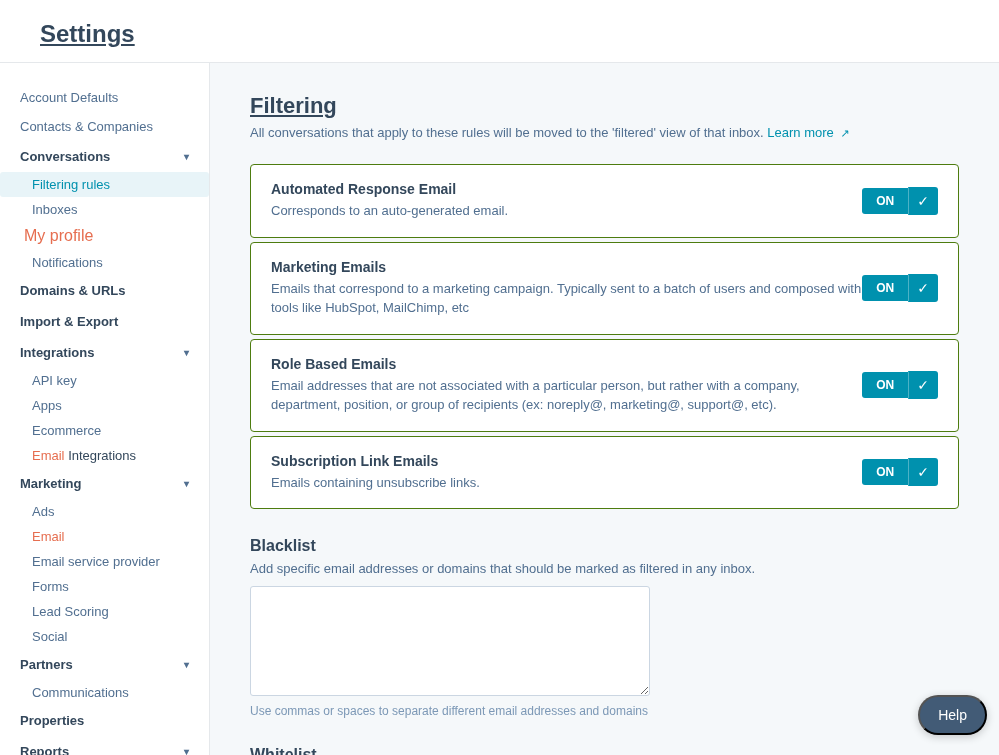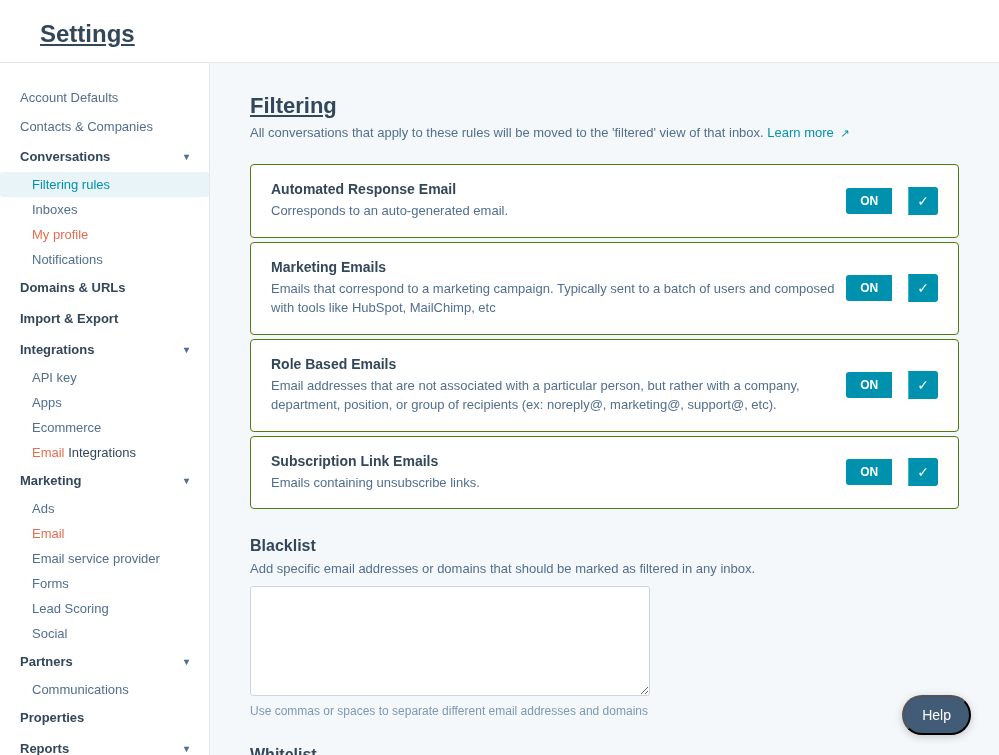--- a/index.html
+++ b/index.html
@@ -27,53 +27,53 @@
     .page-title { font-size: 22px; font-weight: 600; color: #33475b; margin-bottom: 6px; text-decoration: underline; }
     .page-subtitle { font-size: 13px; color: #516f90; margin-bottom: 24px; }
     .page-subtitle a { color: #0091ae; text-decoration: none; }
 
     
     .filter-card { background: #fff; border: 1px solid #4d7c0f; border-radius: 4px; margin-bottom: 4px; padding: 16px 20px; display: flex; align-items: center; justify-content: space-between; }
     .filter-card-info { flex: 1; }
     .filter-card-title { font-size: 14px; font-weight: 600; color: #33475b; margin-bottom: 4px; }
     .filter-card-desc { font-size: 13px; color: #516f90; max-width: 680px; line-height: 1.5; }
 
-    .toggle-btn { display: flex; align-items: center; gap: 16px; }
+    .toggle-btn { display: flex; align-items: center; gap: 0; }
     .toggle-on { background: #0091ae; color: #fff; font-size: 12px; font-weight: 700; padding: 6px 12px; border-radius: 3px 0 0 3px; border: none; cursor: pointer; min-width: 46px; text-align: center; }
     .toggle-check { background: #0091ae; color: #fff; border: 1px solid #0091ae; border-left: 1px solid rgba(255,255,255,0.3); padding: 5px 8px; border-radius: 0 3px 3px 0; cursor: pointer; font-size: 14px; }
 
     
     .section-title { font-size: 16px; font-weight: 600; color: #33475b; margin-bottom: 6px; margin-top: 28px; }
     .section-desc { font-size: 13px; color: #516f90; margin-bottom: 10px; }
     .text-area { width: 400px; height: 110px; border: 1px solid #cbd6e2; border-radius: 3px; padding: 8px; font-size: 13px; color: #33475b; resize: vertical; background: #fff; outline: none; }
     .helper-text { font-size: 12px; color: #7c98b6; margin-top: 5px; }
 
     
-    .help-btn { position: fixed; bottom: 20px; right: 28px; background: #425b76; color: #fff; border-radius: 50px; padding: 10px 18px; font-size: 14px; font-weight: 500; cursor: pointer; box-shadow: 0 2px 8px rgba(0,0,0,0.2); }
+    .help-btn { position: fixed; bottom: 20px; right: 12px; background: #425b76; color: #fff; border-radius: 50px; padding: 10px 18px; font-size: 14px; font-weight: 500; cursor: pointer; box-shadow: 0 2px 8px rgba(0,0,0,0.2); }
   </style>
 </head>
 <body>
 
 <div class="header">
   <h1>Settings</h1>
 </div>
 
 <div class="layout">
 
   <nav class="sidebar">
     <div class="sidebar-top-item">Account Defaults</div>
     <div class="sidebar-top-item">Contacts &amp; Companies</div>
 
     <div class="sidebar-section-header">
       <span>Conversations</span>
       <span class="chevron">▾</span>
     </div>
     <div class="sidebar-item active">Filtering rules</div>
     <div class="sidebar-item">Inboxes</div>
-    <div class="sidebar-item active-text" style="padding:5px 20px 5px 32px;font-size:13px;color:#e66e50;cursor:pointer;">My profile</div>
+    <div class="sidebar-item active-text" style="padding:5px 20px 5px 24px;font-size:16px;color:#e66e50;cursor:pointer;">My profile</div>
     <div class="sidebar-item">Notifications</div>
 
     <div class="sidebar-section-header">
       <span>Domains &amp; URLs</span>
     </div>
 
     <div class="sidebar-section-header">
       <span>Import &amp; Export</span>
     </div>
 

